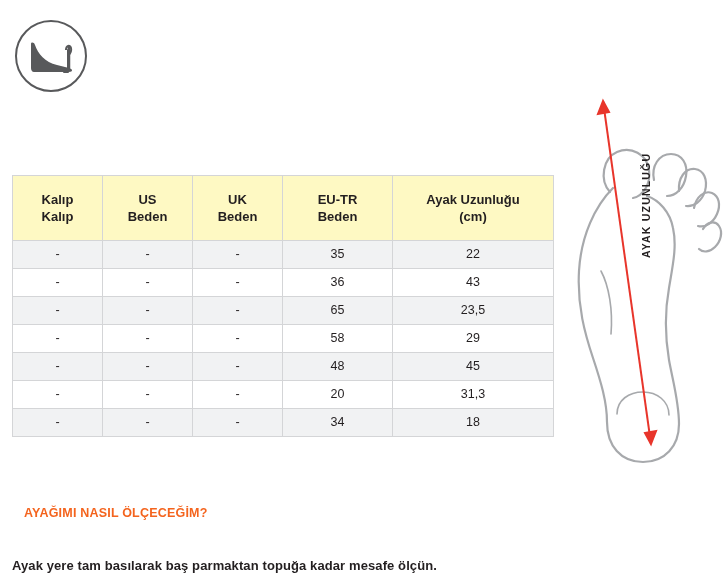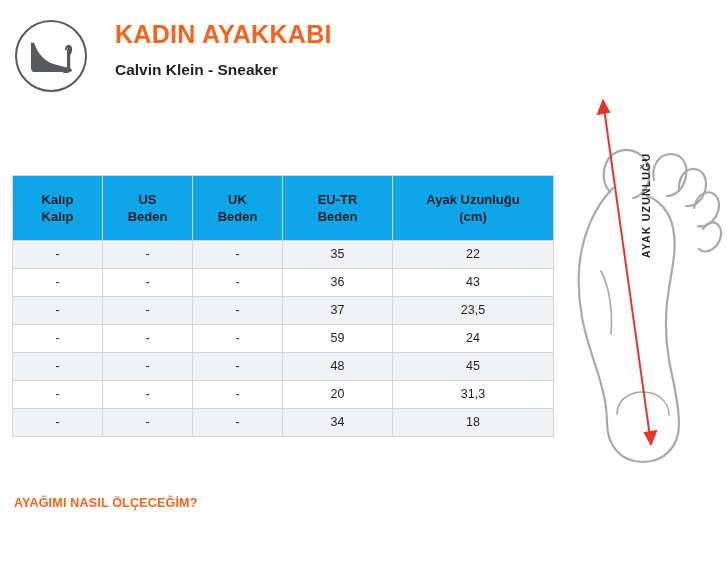--- a/index.html
+++ b/index.html
@@ -76,21 +76,21 @@
     border: 1px solid #d4d5d7;
     text-align: center;
     font-size: 12.5px;
     color: #231f20;
   }
   .size-table thead th {
     height: 62px;
     font-weight: bold;
     font-size: 13px;
     line-height: 17px;
-    background: #0ea5e9;
+    background: #fef9c3;
     vertical-align: middle;
   }
   .size-table tbody td {
     height: 25px;
     line-height: 25px;
     vertical-align: middle;
     font-size: 12.5px;
   }
   .size-table tbody tr:nth-child(odd) td {
     background: #f1f2f3;
@@ -129,21 +129,21 @@
   .footer {
     position: absolute;
     left: 12px;
     top: 494px;
     width: 700px;
   }
   .footer-heading {
     font-size: 12.5px;
     font-weight: bold;
     color: #f4641e;
-    margin: 2px;
+    margin: 12px;
     letter-spacing: 0.2px;
   }
   .footer-text {
     font-size: 13px;
     font-weight: bold;
     color: #231f20;
     margin: 0;
     padding-top: 26px;
     letter-spacing: 0.1px;
   }
@@ -155,24 +155,20 @@
   <div class="logo-circle">
     <svg width="68" height="68" viewBox="0 0 68 68" aria-hidden="true">
       <g fill="none" stroke="#58595b" stroke-width="2" stroke-linejoin="round" stroke-linecap="round">
         <path d="M14 44 L14 22 C14 20 17 20 18 23 C21 32 28 40 40 43 L52 46 C56 47 56 50 52 50 L17 50 C15 50 14 48 14 46 Z" fill="#58595b" stroke="none"></path>
         <path d="M52 46 L52 25" stroke="#58595b" stroke-width="2.5"></path>
         <path d="M47 50 L51 50 L51 28" stroke="#58595b" stroke-width="2"></path>
       </g>
       <path d="M49 28 C49 24 53 22 54 26 C54.6 28.4 53 32 51 34" fill="none" stroke="#58595b" stroke-width="2"></path>
     </svg>
   </div>
-  <div class="title-block">
-    <h1 class="main-title">KADIN AYAKKABI</h1>
-    <h2 class="sub-title">Calvin Klein - Sneaker</h2>
-  </div>
 </div>
 
 <table class="size-table">
   <colgroup>
     <col class="col-0">
       <col class="col-1">
       <col class="col-2">
       <col class="col-3">
       <col class="col-4">
   </colgroup>
@@ -212,29 +208,29 @@
       <td>-</td>
       <td>-</td>
       <td>-</td>
       <td>36</td>
       <td>43</td>
     </tr>
     <tr>
       <td>-</td>
       <td>-</td>
       <td>-</td>
-      <td>37</td>
+      <td>65</td>
       <td>23,5</td>
     </tr>
     <tr>
       <td>-</td>
       <td>-</td>
       <td>-</td>
-      <td>59</td>
-      <td>24</td>
+      <td>58</td>
+      <td>29</td>
     </tr>
     <tr>
       <td>-</td>
       <td>-</td>
       <td>-</td>
       <td>48</td>
       <td>45</td>
     </tr>
     <tr>
       <td>-</td>
@@ -278,13 +274,14 @@
       <line x1="48" y1="5" x2="96" y2="348"></line>
       <polygon points="48,5 43,18 54,16"></polygon>
       <polygon points="96,348 101,335 90,337"></polygon>
     </g>
   </svg>
 </div>
 <div class="foot-label">AYAK UZUNLUĞU</div>
 
 <div class="footer">
   <p class="footer-heading">AYAĞIMI NASIL ÖLÇECEĞİM?</p>
+  <p class="footer-text">Ayak yere tam basılarak baş parmaktan topuğa kadar mesafe ölçün.</p>
 </div>
 
 </body></html>

